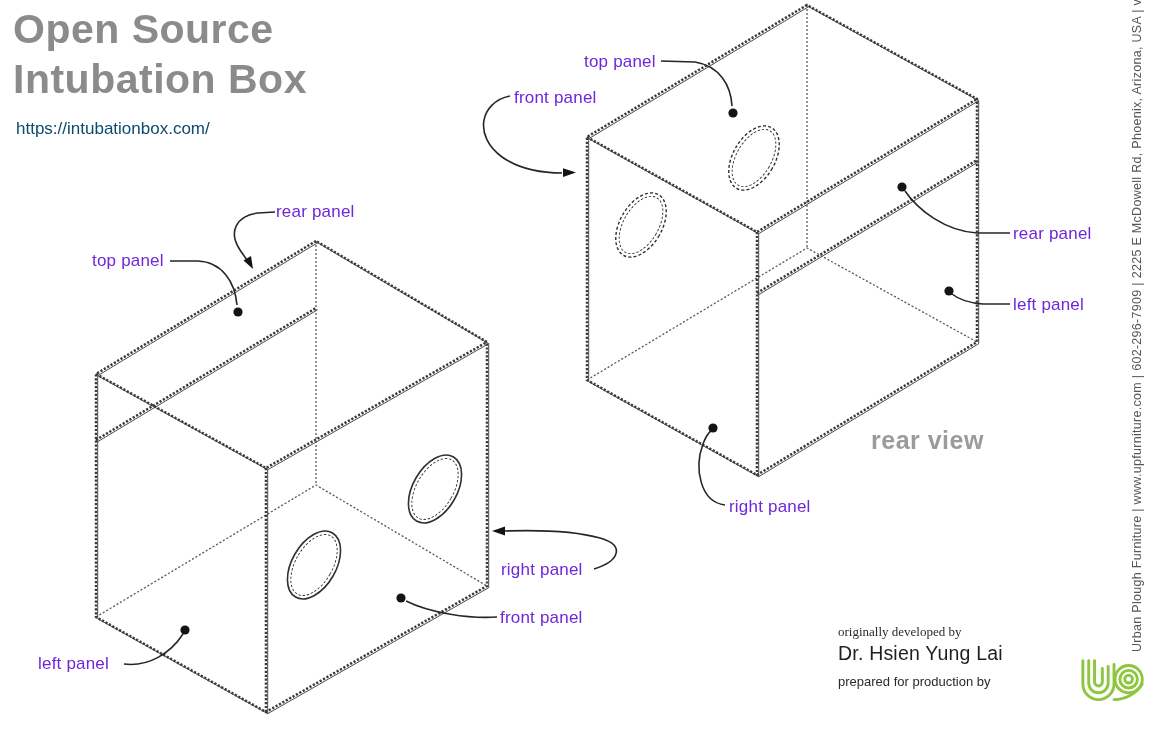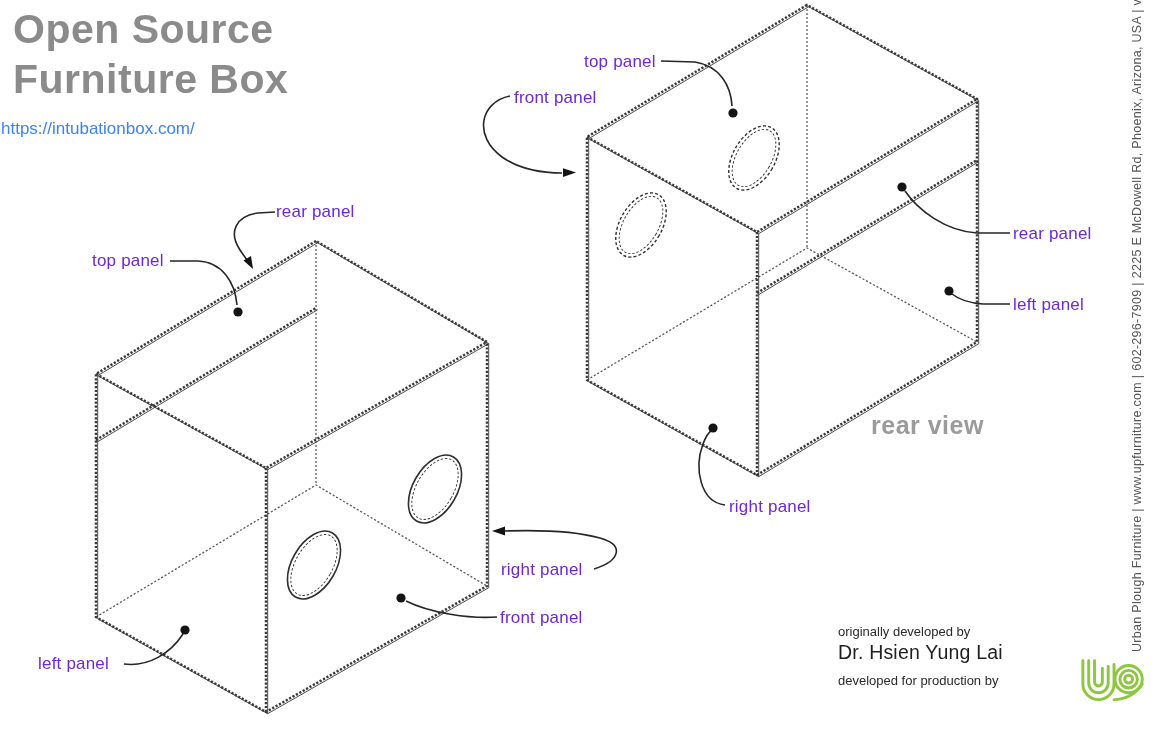--- a/index.html
+++ b/index.html
@@ -19,21 +19,21 @@
   .dot { fill:#141414; }
   .arr { fill:#141414; }
 
   
   .lbl { position:absolute; font-size:17px; color:#6d28d9; letter-spacing:.2px;
          white-space:nowrap; }
   .caption { position:absolute; font-size:25px; font-weight:bold; color:#9b9b9b;
              letter-spacing:.5px; white-space:nowrap; }
   #title { position:absolute; left:13px; top:4px; font-size:41px; line-height:50px;
            font-weight:bold; color:#8b8b8b; letter-spacing:.5px; }
-  .url { position:absolute; left:1px; font-size:17px; color:#3b82f6;
+  .url { position:absolute; left:16px; font-size:17px; color:#0c4a6e;
          text-decoration:none; white-space:nowrap; }
   #vtext { position:absolute; left:1130px; top:652px; transform:rotate(-90deg);
            transform-origin:0 0; font-size:12.5px; color:#565656;
            letter-spacing:.3px; white-space:nowrap; }
   #credits { position:absolute; left:838px; top:624px; color:#1f1f1f; }
   #credits .small { font-size:13px; color:#2a2a2a; margin-top:9px; }
   #credits .big   { font-size:19.5px; margin-top:2px; letter-spacing:.2px; }
   #logo { position:absolute; left:1078px; top:650px; }
 </style>
 </head>
@@ -123,44 +123,44 @@
       </g>
       <g>
         <path class="leader" d="M725,505 C700,502 694,468 703,444 C706,436 709,432 712,430"></path>
         <circle class="dot" cx="713" cy="428" r="4.6"></circle>
       </g>
     </g>
   </svg>
 
   <div id="title">
     <div>Open Source</div>
-    <div>Furniture Box</div>
+    <div>Intubation Box</div>
   </div>
 
   <a class="url" style="top:119px;">https://intubationbox.com/</a>
 
   <div class="lbl" style="left:276px; top:202px;">rear panel</div>
   <div class="lbl" style="left:92px;  top:251px;">top panel</div>
   <div class="lbl" style="left:38px;  top:654px;">left panel</div>
   <div class="lbl" style="left:501px; top:560px;">right panel</div>
   <div class="lbl" style="left:500px; top:608px;">front panel</div>
 
   <div class="lbl" style="left:584px;  top:52px;">top panel</div>
   <div class="lbl" style="left:514px;  top:88px;">front panel</div>
   <div class="lbl" style="left:1013px; top:224px;">rear panel</div>
   <div class="lbl" style="left:1013px; top:295px;">left panel</div>
   <div class="lbl" style="left:729px;  top:497px;">right panel</div>
-  <div class="caption" style="left:871px; top:411px;">rear view</div>
+  <div class="caption" style="left:871px; top:426px;">rear view</div>
 
   <div id="vtext">Urban Plough Furniture  |  www.upfurniture.com  |  602-296-7909  |  2225 E McDowell Rd, Phoenix, Arizona, USA  |  v4.20200330</div>
 
   <div id="credits">
-    <div class="small" style="margin-top:0;">originally developed by</div>
+    <div class="small" style="margin-top:0;font-family:Liberation Serif, serif;">originally developed by</div>
     <div class="big">Dr. Hsien Yung Lai</div>
-    <div class="small">developed for production by</div>
+    <div class="small">prepared for production by</div>
   </div>
 
   <svg id="logo" width="74" height="70" viewBox="0 0 76 66">
     <g stroke="#8dc63f" fill="none" stroke-width="3" stroke-linecap="round">
       <path d="M5,8 V32 A16,16 0 0 0 37,32 V12"></path>
       <path d="M11,8 V31 A10,10 0 0 0 31,31 V14"></path>
       <path d="M17,8 V30 A4,4 0 0 0 25,30 V16"></path>
       <circle cx="52" cy="27" r="14"></circle>
       <circle cx="52" cy="27" r="9"></circle>
       <circle cx="52" cy="27" r="4"></circle>

